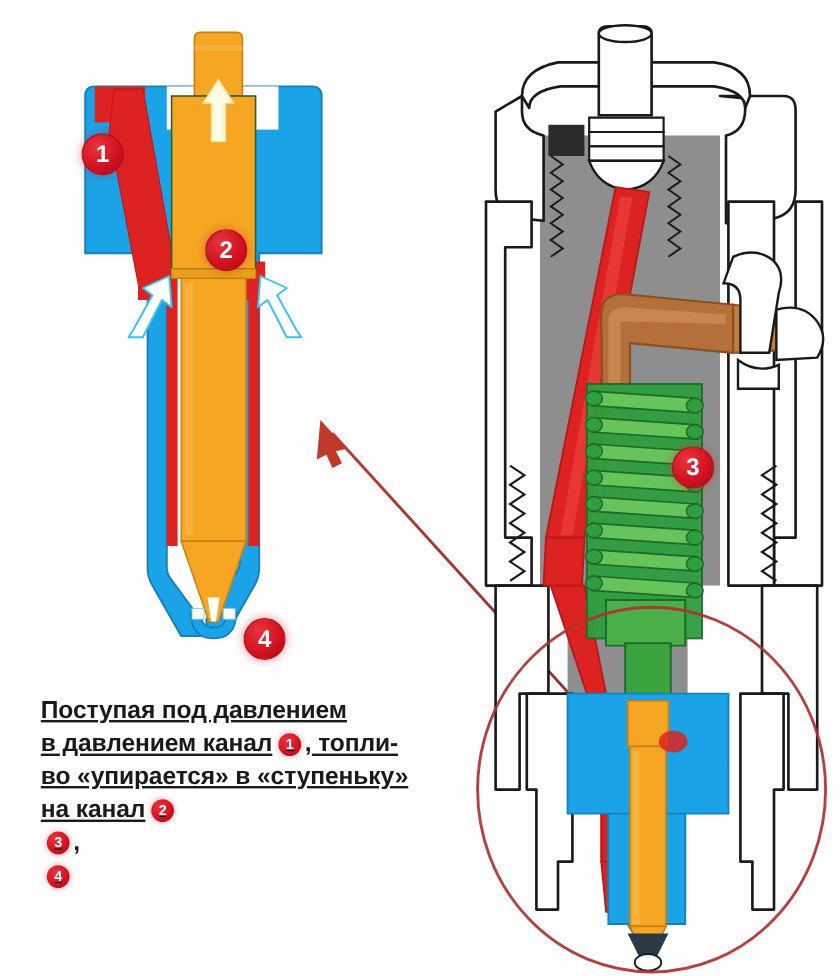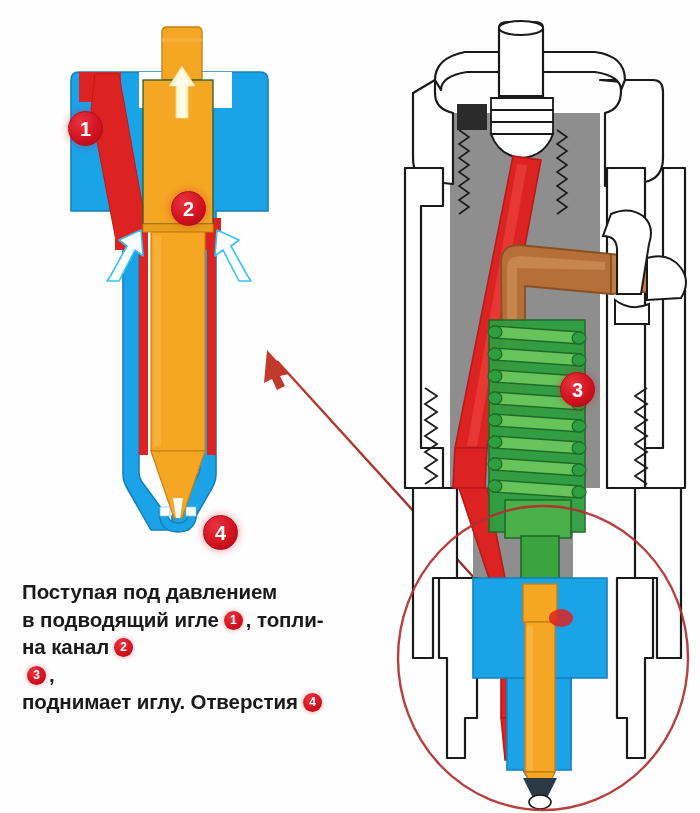--- a/index.html
+++ b/index.html
@@ -22,23 +22,24 @@
     color:#ffffff;display:flex;align-items:center;justify-content:center;
     font-weight:bold;line-height:1;
     box-shadow:0 0 6px 2px rgba(220,30,40,.30);
     border:1px solid #b00d18;
     font-family:"Liberation Sans","DejaVu Sans",sans-serif;
   }
   .badge-lg{width:33px;height:33px;font-size:20px;}
 
   
   .caption{
-    position:absolute;left:22px;top:578px;width:340px;
+    position:absolute;left:34px;top:578px;width:340px;
     font-size:20.5px;line-height:27.5px;font-weight:bold;color:#1a1a1a;
     letter-spacing:-0.1px;
+    text-decoration:underline;
   }
   .capline{white-space:nowrap;height:27.5px;display:flex;align-items:center;}
   .inline-badge{
     display:inline-flex;align-items:center;justify-content:center;
     width:19px;height:19px;border-radius:50%;
     background:radial-gradient(circle at 36% 30%, #e8333f 0%, #d2111f 60%, #a50c17 100%);
     color:#fff;font-size:12px;font-weight:bold;
     margin:0 3px 0 5px;position:relative;top:1px;
     box-shadow:0 0 4px 1px rgba(220,30,40,.28);
   }
@@ -286,31 +287,33 @@
 
   <div class="badge badge-lg" style="left:560px;top:372px;">
     <span>3</span>
   </div>
 
   <div class="caption">
     <div class="capline">
       <span>Поступая под давлением</span>
     </div>
     <div class="capline">
-      <span>в подводящий игле</span>
+      <span>в давлением канал</span>
       <span class="inline-badge">1</span>
       <span>, топли-</span>
     </div>
     <div class="capline">
+      <span>во «упирается» в «ступеньку»</span>
+    </div>
+    <div class="capline">
       <span>на канал</span>
       <span class="inline-badge">2</span>
     </div>
     <div class="capline">
       <span class="inline-badge">3</span>
       <span>,</span>
     </div>
     <div class="capline">
-      <span>поднимает иглу. Отверстия</span>
       <span class="inline-badge">4</span>
     </div>
   </div>
 
 </div>
 
 </body></html>

